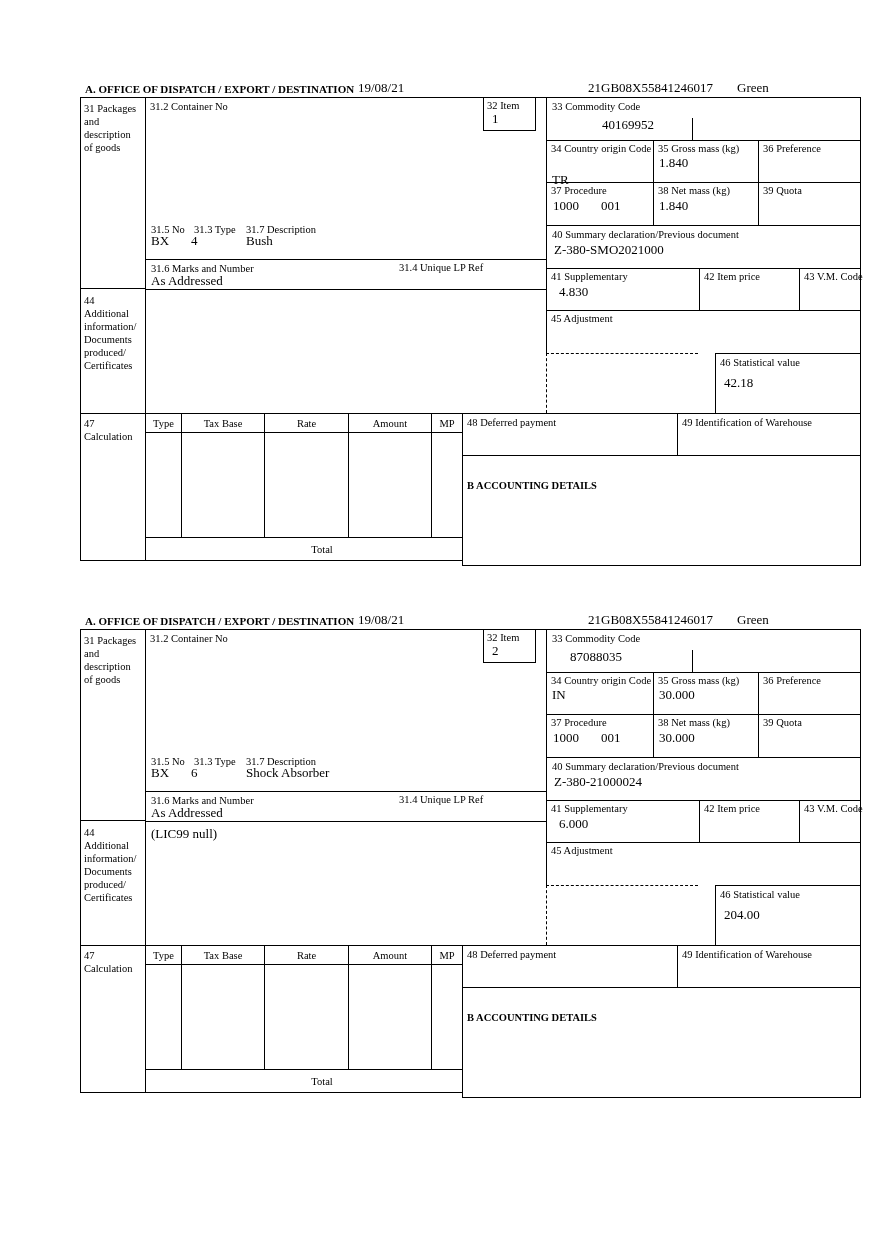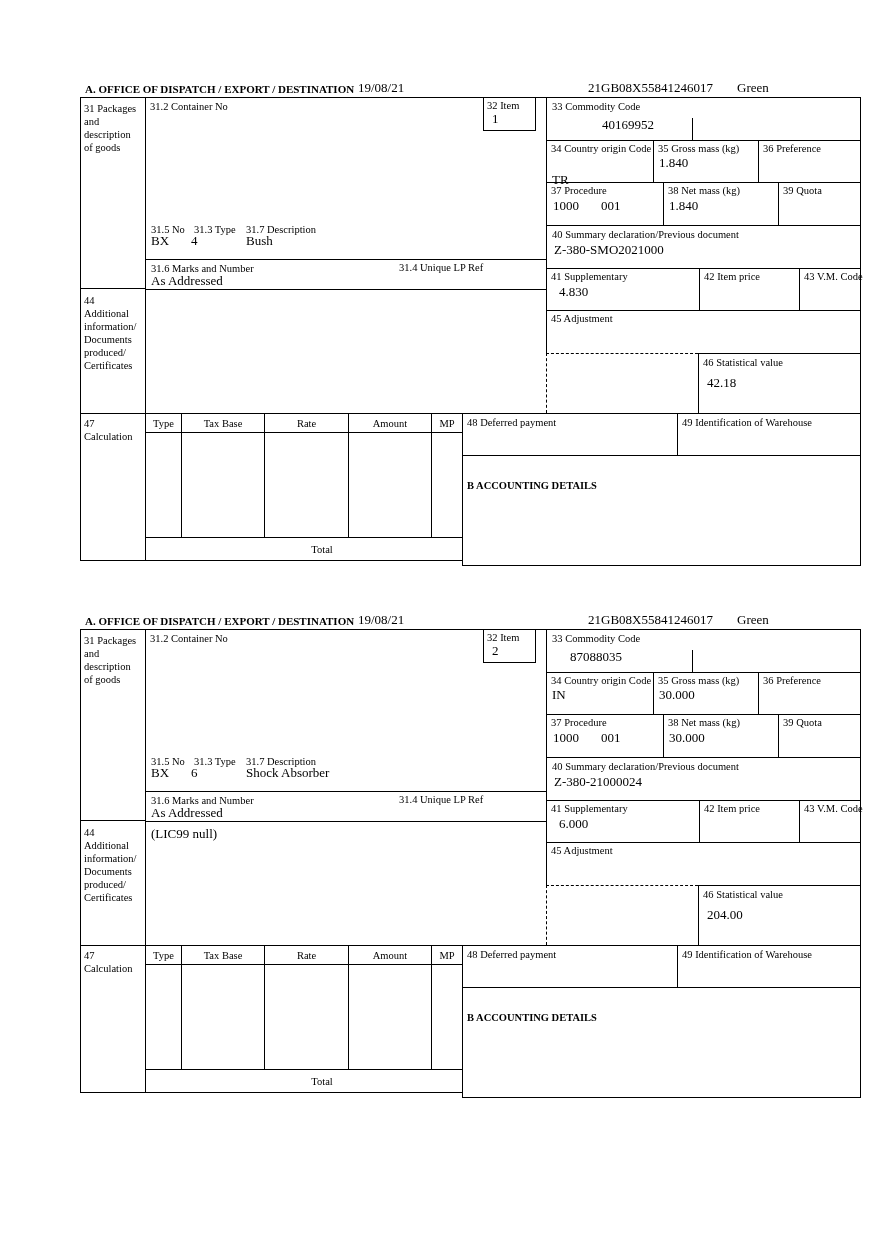--- a/index.html
+++ b/index.html
@@ -20,34 +20,34 @@
   .box31cell{position:absolute;left:0;top:0;right:0;height:191px;border-bottom:1px solid #000;}
   .box44cell{position:absolute;left:0;top:191px;right:0;bottom:0;}
   .col-mid{position:absolute;left:65px;top:0;width:400px;bottom:0;}
   .item-box{position:absolute;left:337px;top:0;width:53px;height:33px;border:1px solid #000;border-top:none;}
 
   .col-right{position:absolute;left:465px;top:0;right:0;bottom:0;display:flex;flex-direction:column;}
   .rrow{position:relative;border-left:1px solid #000;border-bottom:1px solid #000;}
   .rowflex{display:flex;}
   .r33{height:43px;}
   .r34{height:42px;}
-  .r37{height:43px;gap:10px;}
+  .r37{height:43px;}
   .r40{height:43px;}
   .r41{height:42px;}
   .r45{height:42px;border-bottom:none;}
   .cell{position:relative;height:100%;}
   .bl{border-left:1px solid #000;}
   .c-a{width:106px;}
   .c-b{width:105px;}
   .c-c{flex:1;}
   .c41w{width:152px;}
   .c42w{width:100px;}
   .c43w{flex:1;}
   .vdiv33{position:absolute;left:145px;top:20px;height:23px;width:0;border-left:1px solid #000;}
-  .r46row{flex:1;display:flex;}
+  .r46row{flex:1;display:flex;gap:17px;}
   .c46pad{width:152px;border-left:1px dashed #000;border-top:1px dashed #000;}
   .c46{flex:1;position:relative;border-left:1px solid #000;border-top:1px solid #000;}
 
   .calc-box{position:absolute;left:0;top:334px;width:781px;height:153px;}
   .calc-left{position:absolute;left:0;top:0;width:65px;height:147px;
              border-left:1px solid #000;border-bottom:1px solid #000;}
   .calc-table{position:absolute;left:65px;top:0;width:317px;height:147px;
               border-left:1px solid #000;border-bottom:1px solid #000;
               display:flex;flex-direction:column;}
   .ct-head{height:19px;display:flex;border-bottom:1px solid #000;}

